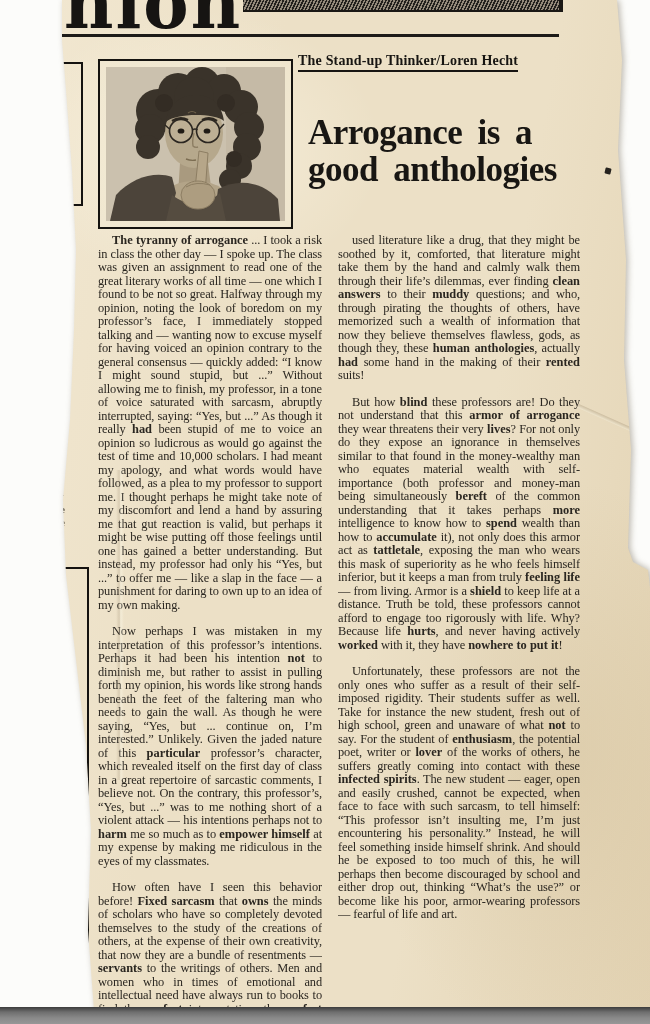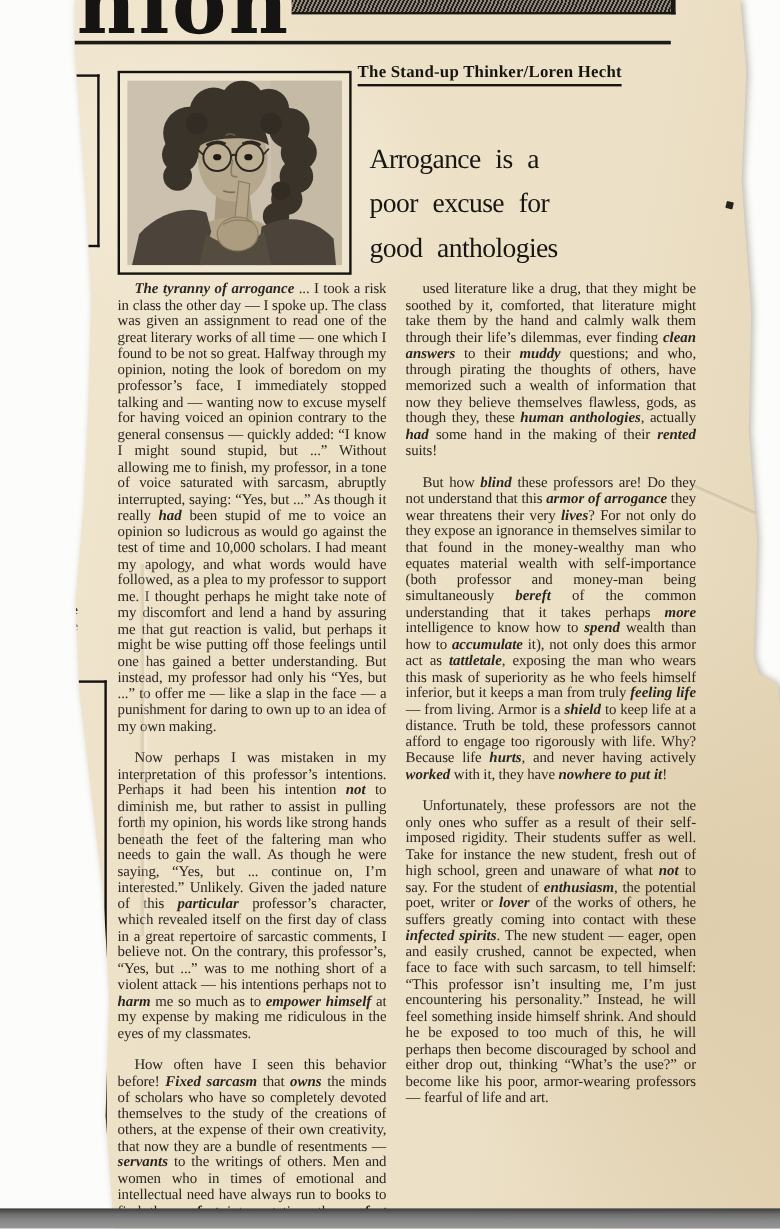--- a/index.html
+++ b/index.html
@@ -29,21 +29,21 @@
   .masthead-bar{position:absolute;left:243px;top:0;width:316px;height:10px;
     background:repeating-linear-gradient(115deg,#22201d 0 1.5px,#93897a 1.5px 3px);
     border-bottom:2px solid #1a1814;border-right:4px solid #1a1814;}
   .masthead-rule{position:absolute;left:62px;top:34px;width:497px;height:2.5px;background:#1d1b18;}
 
   
   .kicker{position:absolute;left:298px;top:53px;font-weight:700;font-size:14px;color:#171512;
     border-bottom:2.5px solid #171512;padding-bottom:1px;letter-spacing:.2px;white-space:nowrap;}
 
   
-  .headline{position:absolute;left:308px;top:114px;width:286px;font-weight:400;font-size:23px;
+  .headline{position:absolute;left:308px;top:114px;width:286px;font-weight:700;font-size:35px;
     line-height:37px;color:#181613;word-spacing:7px;letter-spacing:-.5px;}
 
   
   .photo-frame{position:absolute;left:98px;top:59px;width:195px;height:170px;border:2px solid #151310;
     padding:6px;background:rgba(240,232,210,.4);box-sizing:border-box;}
   .photo-frame svg{display:block;width:100%;height:100%;}
 
   
   .edge-box-top{position:absolute;left:28px;top:62px;width:53px;height:140px;
     border:2.5px solid #141210;border-left:none;}
@@ -54,21 +54,21 @@
   .ink-speck{position:absolute;left:605px;top:168px;width:6px;height:6px;background:#26231f;
     border-radius:1px;transform:rotate(14deg);}
 
   
   .col{position:absolute;top:234px;font-size:12.4px;line-height:13.5px;color:var(--body-ink);
     text-align:justify;overflow:hidden;letter-spacing:-.1px;}
   .col-left{left:98px;width:224px;height:774px;}
   .col-right{left:338px;width:242px;height:774px;}
   .col p{margin:0 0 13px 0;text-indent:14px;}
   .col p.no-gap{margin-top:12px;margin-bottom:0;}
-  .col b{font-weight:700;letter-spacing:0;font-style:italic;}
+  .col b{font-weight:700;letter-spacing:0;}
 
   
   .scanner-bar{position:absolute;left:0;right:0;bottom:0;height:17px;z-index:40;
     background:linear-gradient(180deg,#3c3c3c 0%,#6f6f6f 30%,var(--scanner_bar) 65%,#979797 100%);}
 </style>
 </head>
 <body>
 
 <div id="stage">
   <div id="paper-shadow">
@@ -150,21 +150,20 @@
           <circle cx="58" cy="36" r="9" fill="#332c24"></circle>
           <circle cx="120" cy="36" r="9" fill="#332c24"></circle>
           <circle cx="128" cy="92" r="8" fill="#332c24"></circle>
         </svg>
       </div>
 
       <div class="kicker">The Stand-up Thinker/Loren Hecht</div>
 
       <div class="headline">
         <div>Arrogance is a</div>
-        <div>poor excuse for</div>
         <div>good anthologies</div>
       </div>
 
       <div class="ink-speck"></div>
 
       <div class="col col-left">
         <p><b>The tyranny of arrogance</b> ... I took a risk in class the other day — I spoke up. The class was given an assignment to read one of the great literary works of all time — one which I found to be not so great. Halfway through my opinion, noting the look of boredom on my professor’s face, I immediately stopped talking and — wanting now to excuse myself for having voiced an opinion contrary to the general consensus — quickly added: “I know I might sound stupid, but ...” Without allowing me to finish, my professor, in a tone of voice saturated with sarcasm, abruptly interrupted, saying: “Yes, but ...” As though it really <b>had</b> been stupid of me to voice an opinion so ludicrous as would go against the test of time and 10,000 scholars. I had meant my apology, and what words would have followed, as a plea to my professor to support me. I thought perhaps he might take note of my discomfort and lend a hand by assuring me that gut reaction is valid, but perhaps it might be wise putting off those feelings until one has gained a better understanding. But instead, my professor had only his “Yes, but ...” to offer me — like a slap in the face — a punishment for daring to own up to an idea of my own making.</p>
         <p>Now perhaps I was mistaken in my interpretation of this professor’s intentions. Perhaps it had been his intention <b>not</b> to diminish me, but rather to assist in pulling forth my opinion, his words like strong hands beneath the feet of the faltering man who needs to gain the wall. As though he were saying, “Yes, but ... continue on, I’m interested.” Unlikely. Given the jaded nature of this <b>particular</b> professor’s character, which revealed itself on the first day of class in a great repertoire of sarcastic comments, I believe not. On the contrary, this professor’s, “Yes, but ...” was to me nothing short of a violent attack — his intentions perhaps not to <b>harm</b> me so much as to <b>empower himself</b> at my expense by making me ridiculous in the eyes of my classmates.</p>
         <p>How often have I seen this behavior before! <b>Fixed sarcasm</b> that <b>owns</b> the minds of scholars who have so completely devoted themselves to the study of the creations of others, at the expense of their own creativity, that now they are a bundle of resentments — <b>servants</b> to the writings of others. Men and women who in times of emotional and intellectual need have always run to books to find the <b>perfect</b> interpretation, the <b>perfect</b> description of their pain; who  mistake-making because they do not understand its value; who have</p>
       </div>

